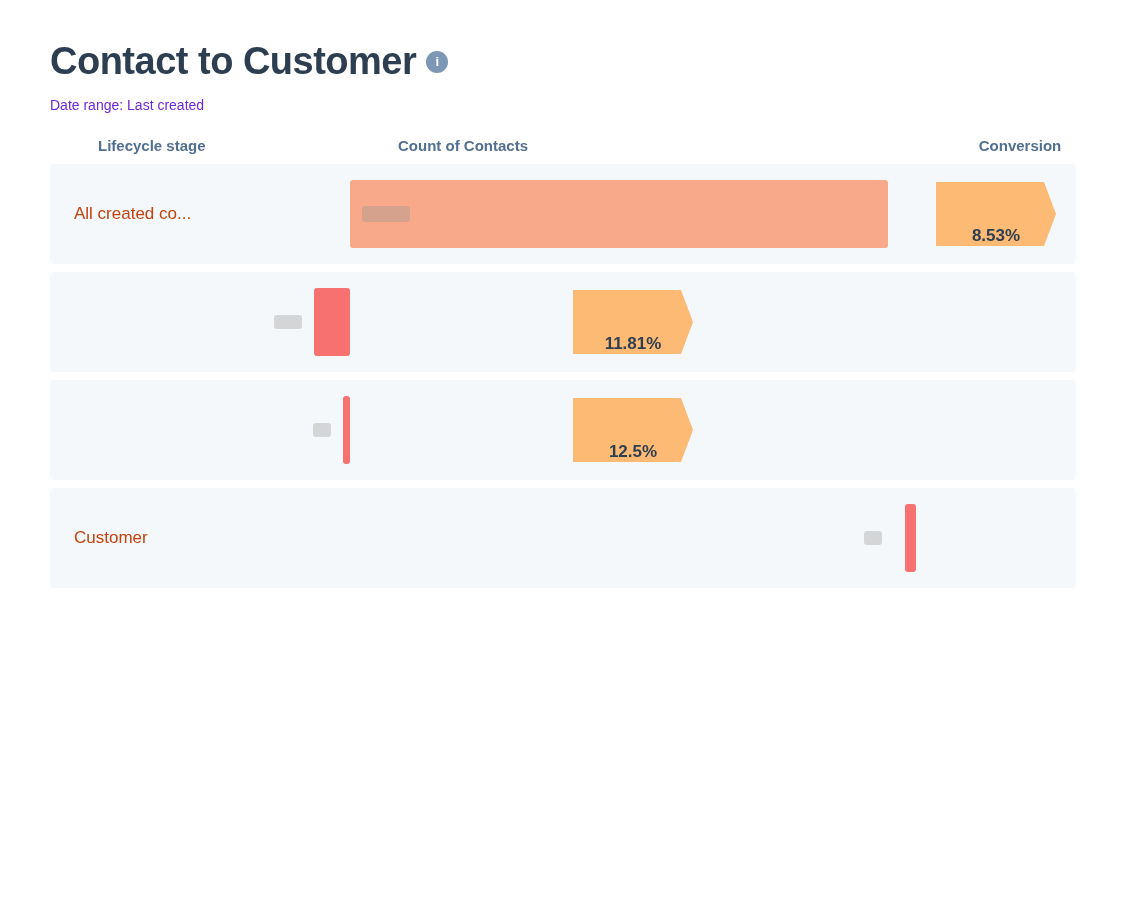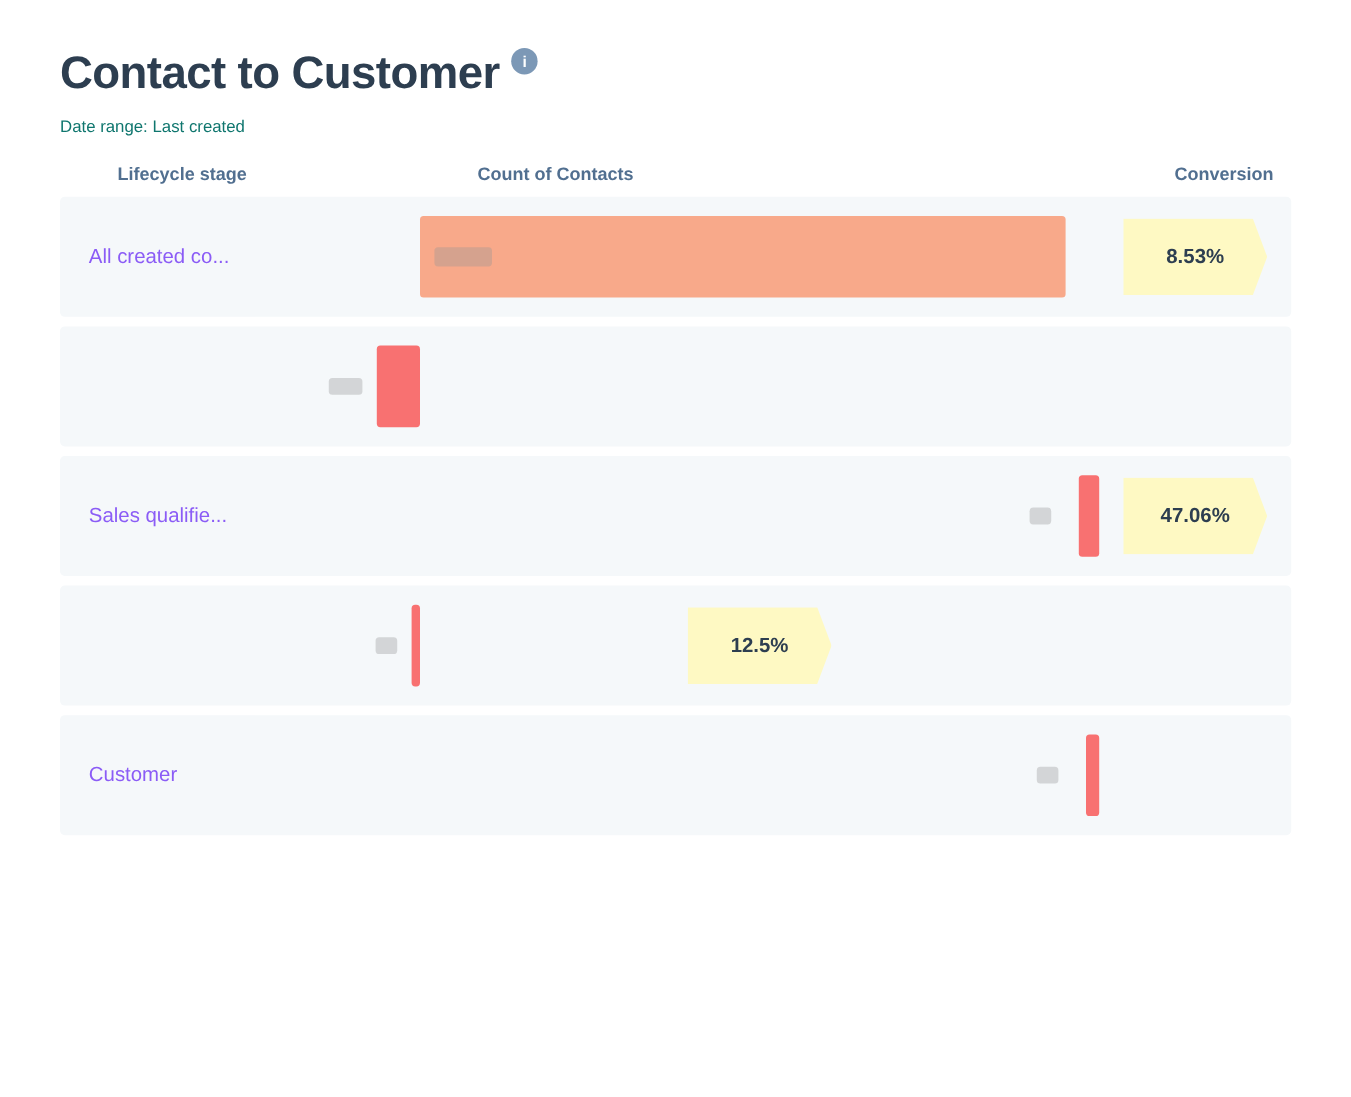--- a/index.html
+++ b/index.html
@@ -7,20 +7,21 @@
       font-family: -apple-system, BlinkMacSystemFont, 'Segoe UI', Helvetica, Arial, sans-serif;
       background: #fff;
       color: #33475b;
       padding: 40px 50px;
       width: 1126px;
       min-height: 914px;
     }
 
     .title-row {
       display: flex;
+      align-items: center;
       gap: 10px;
       margin-bottom: 14px;
     }
 
     .page-title {
       font-size: 38px;
       font-weight: 600;
       color: #2d3e50;
       letter-spacing: -0.5px;
     }
@@ -40,21 +41,21 @@
       flex-shrink: 0;
     }
 
     .date-range {
       font-size: 14px;
       color: #7c98b6;
       margin-bottom: 24px;
     }
 
     .date-range span {
-      color: #0f766e;
+      color: #6d28d9;
     }
 
     .table-container {
       width: 100%;
     }
 
     .table-header {
       display: grid;
       grid-template-columns: 300px 1fr 160px;
       padding: 0 0 10px 0;
@@ -77,21 +78,21 @@
       align-items: center;
       background: #f5f8fa;
       margin-bottom: 8px;
       border-radius: 4px;
       min-height: 100px;
     }
 
     .row-label {
       padding: 20px 24px;
       font-size: 17px;
-      color: #8b5cf6;
+      color: #c2410c;
       font-weight: 400;
     }
 
     .bar-cell {
       position: relative;
       height: 100%;
       display: flex;
       align-items: center;
       padding: 16px 0;
     }
@@ -126,25 +127,25 @@
     .conversion-cell {
       display: flex;
       align-items: center;
       justify-content: center;
       height: 100%;
       padding: 10px 0;
     }
 
     .chevron-badge {
       position: relative;
-      background: #fef9c3;
+      background: #fdba74;
       width: 120px;
       height: 64px;
       display: flex;
-      align-items: center;
+      align-items: flex-end;
       justify-content: center;
       clip-path: polygon(0 0, 90% 0, 100% 50%, 90% 100%, 0 100%);
     }
 
     .chevron-badge .conversion-value {
       font-size: 17px;
       font-weight: 700;
       color: #2d3e50;
     }
 
@@ -191,32 +192,23 @@
           </div>
         </div>
       </div>
       <div class="table-row row-1">
         <div class="bar-cell">
           <div class="bar-track" style="position: relative;">
             <div style="position: absolute; right: 16%; top: 50%; transform: translateY(-50%); width: 28px; height: 14px; background: rgba(150, 150, 150, 0.35); border-radius: 3px;"></div>
             <div style="position: absolute; right: 0px; width: 12%; height: 68px; background: rgb(248, 113, 113); border-radius: 3px;"></div>
           </div>
         </div>
-      </div>
-      <div class="table-row row-2">
-        <div class="row-label">Sales qualifie...</div>
-        <div class="bar-cell">
-          <div class="bar-track" style="position: relative;">
-            <div style="position: absolute; right: 7%; top: 50%; transform: translateY(-50%); width: 18px; height: 14px; background: rgba(150, 150, 150, 0.35); border-radius: 3px;"></div>
-            <div style="position: absolute; right: 0px; width: 3%; height: 68px; background: rgb(248, 113, 113); border-radius: 3px;"></div>
-          </div>
-        </div>
         <div class="conversion-cell">
           <div class="chevron-badge">
-            <span class="conversion-value">47.06%</span>
+            <span class="conversion-value">11.81%</span>
           </div>
         </div>
       </div>
       <div class="table-row row-3">
         <div class="bar-cell">
           <div class="bar-track" style="position: relative;">
             <div style="position: absolute; right: 6.5%; top: 50%; transform: translateY(-50%); width: 18px; height: 14px; background: rgba(150, 150, 150, 0.35); border-radius: 3px;"></div>
             <div style="position: absolute; right: 0px; width: 2.5%; height: 68px; background: rgb(248, 113, 113); border-radius: 3px;"></div>
           </div>
         </div>

